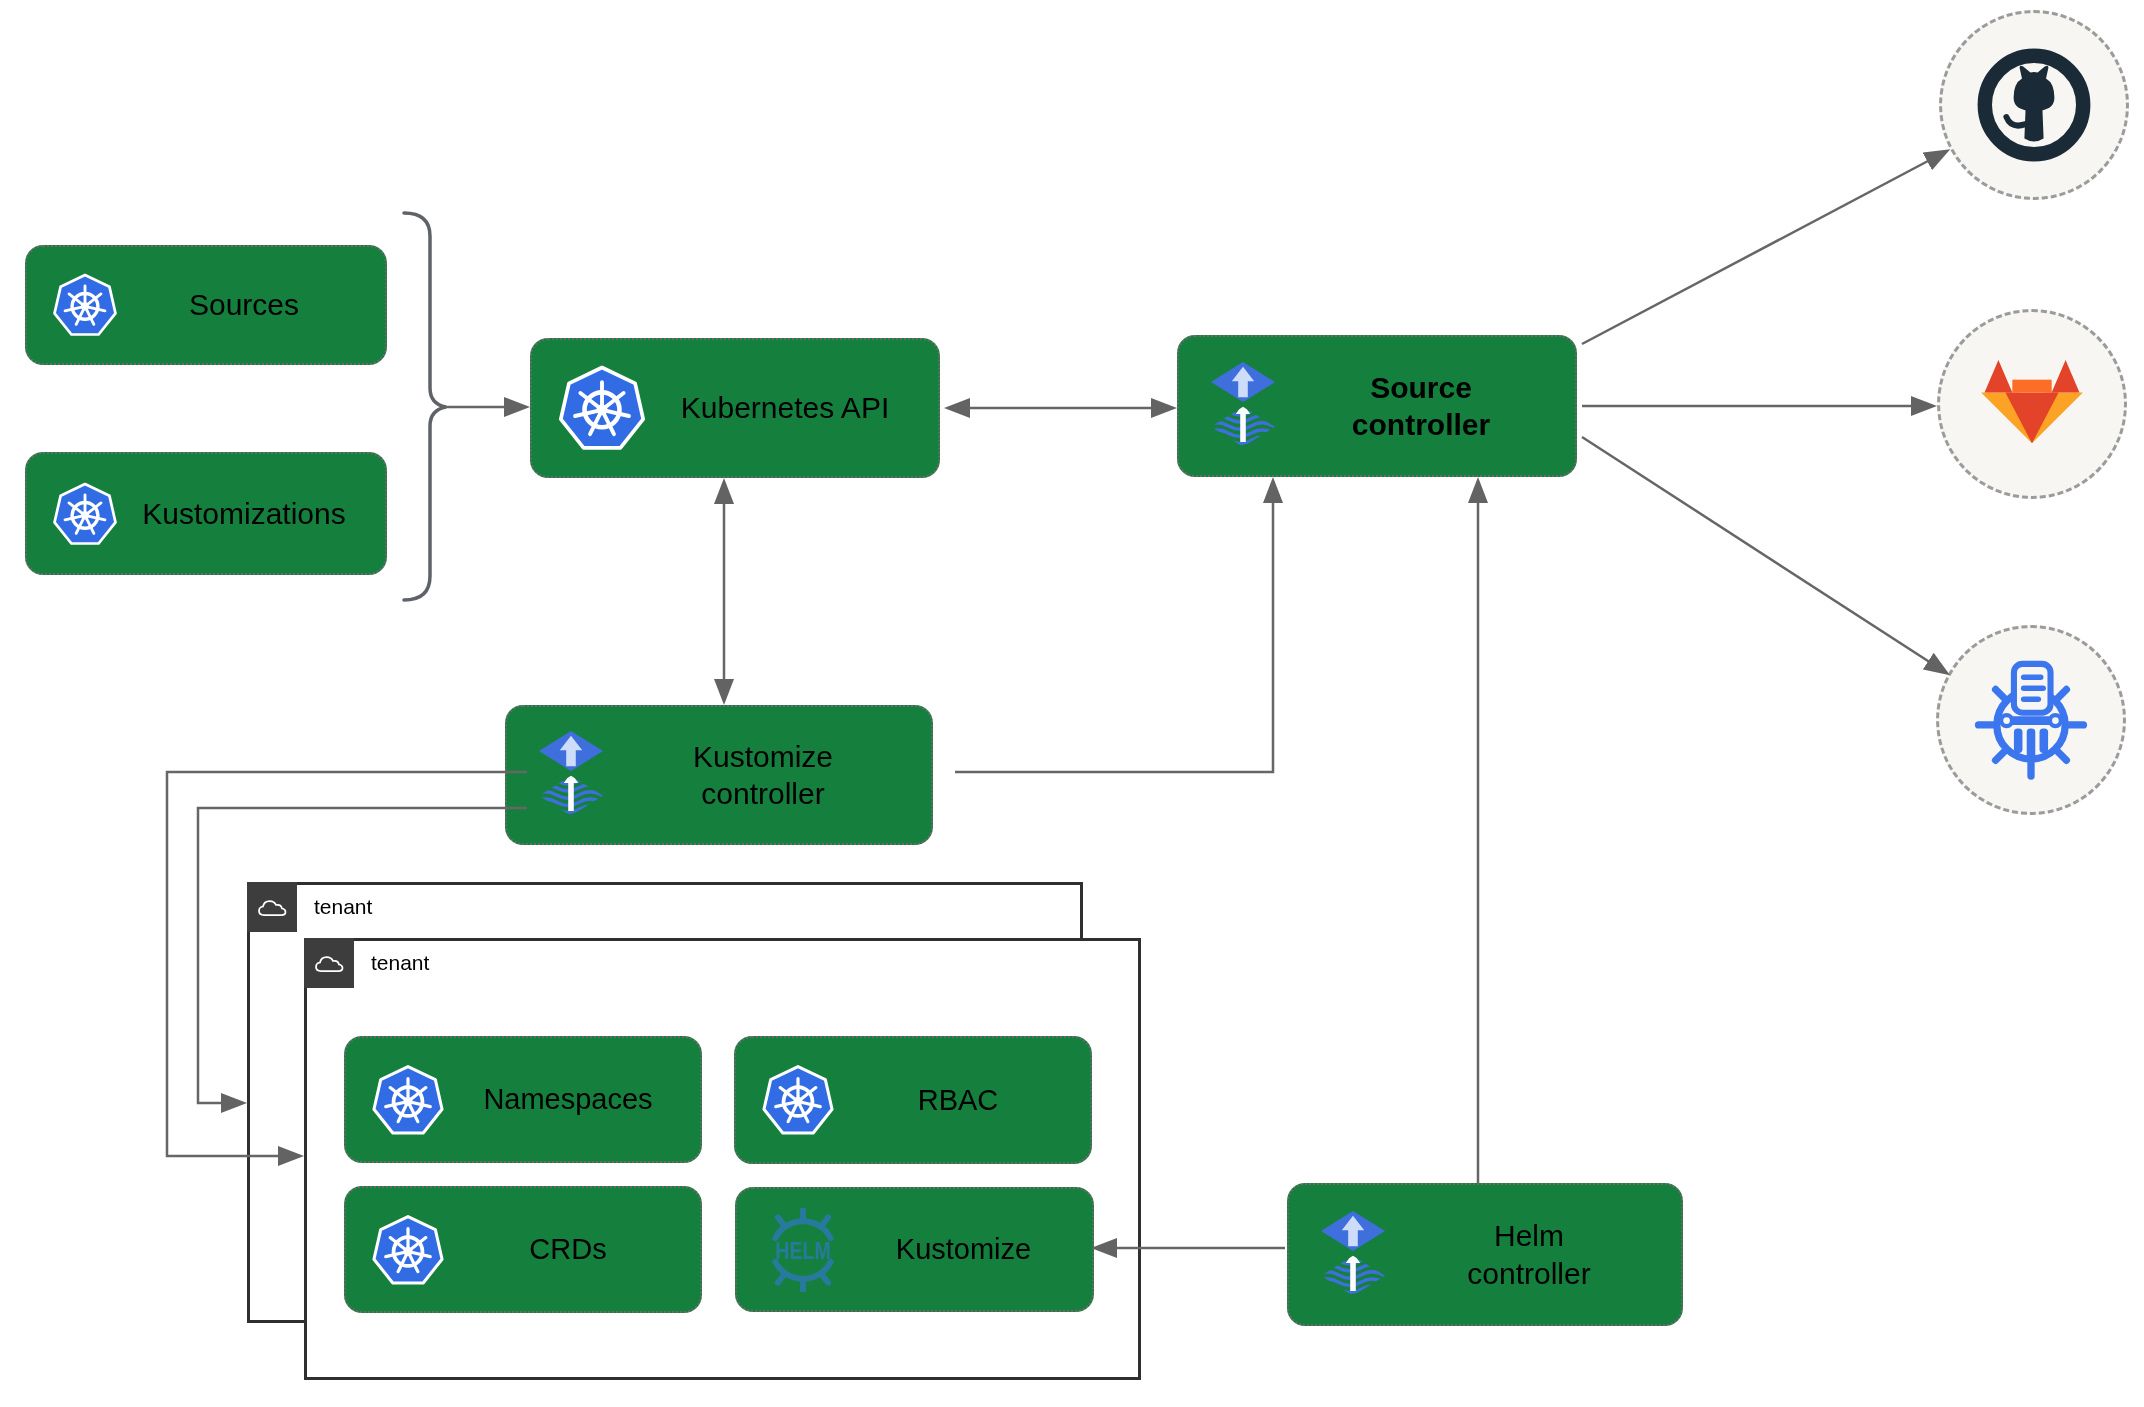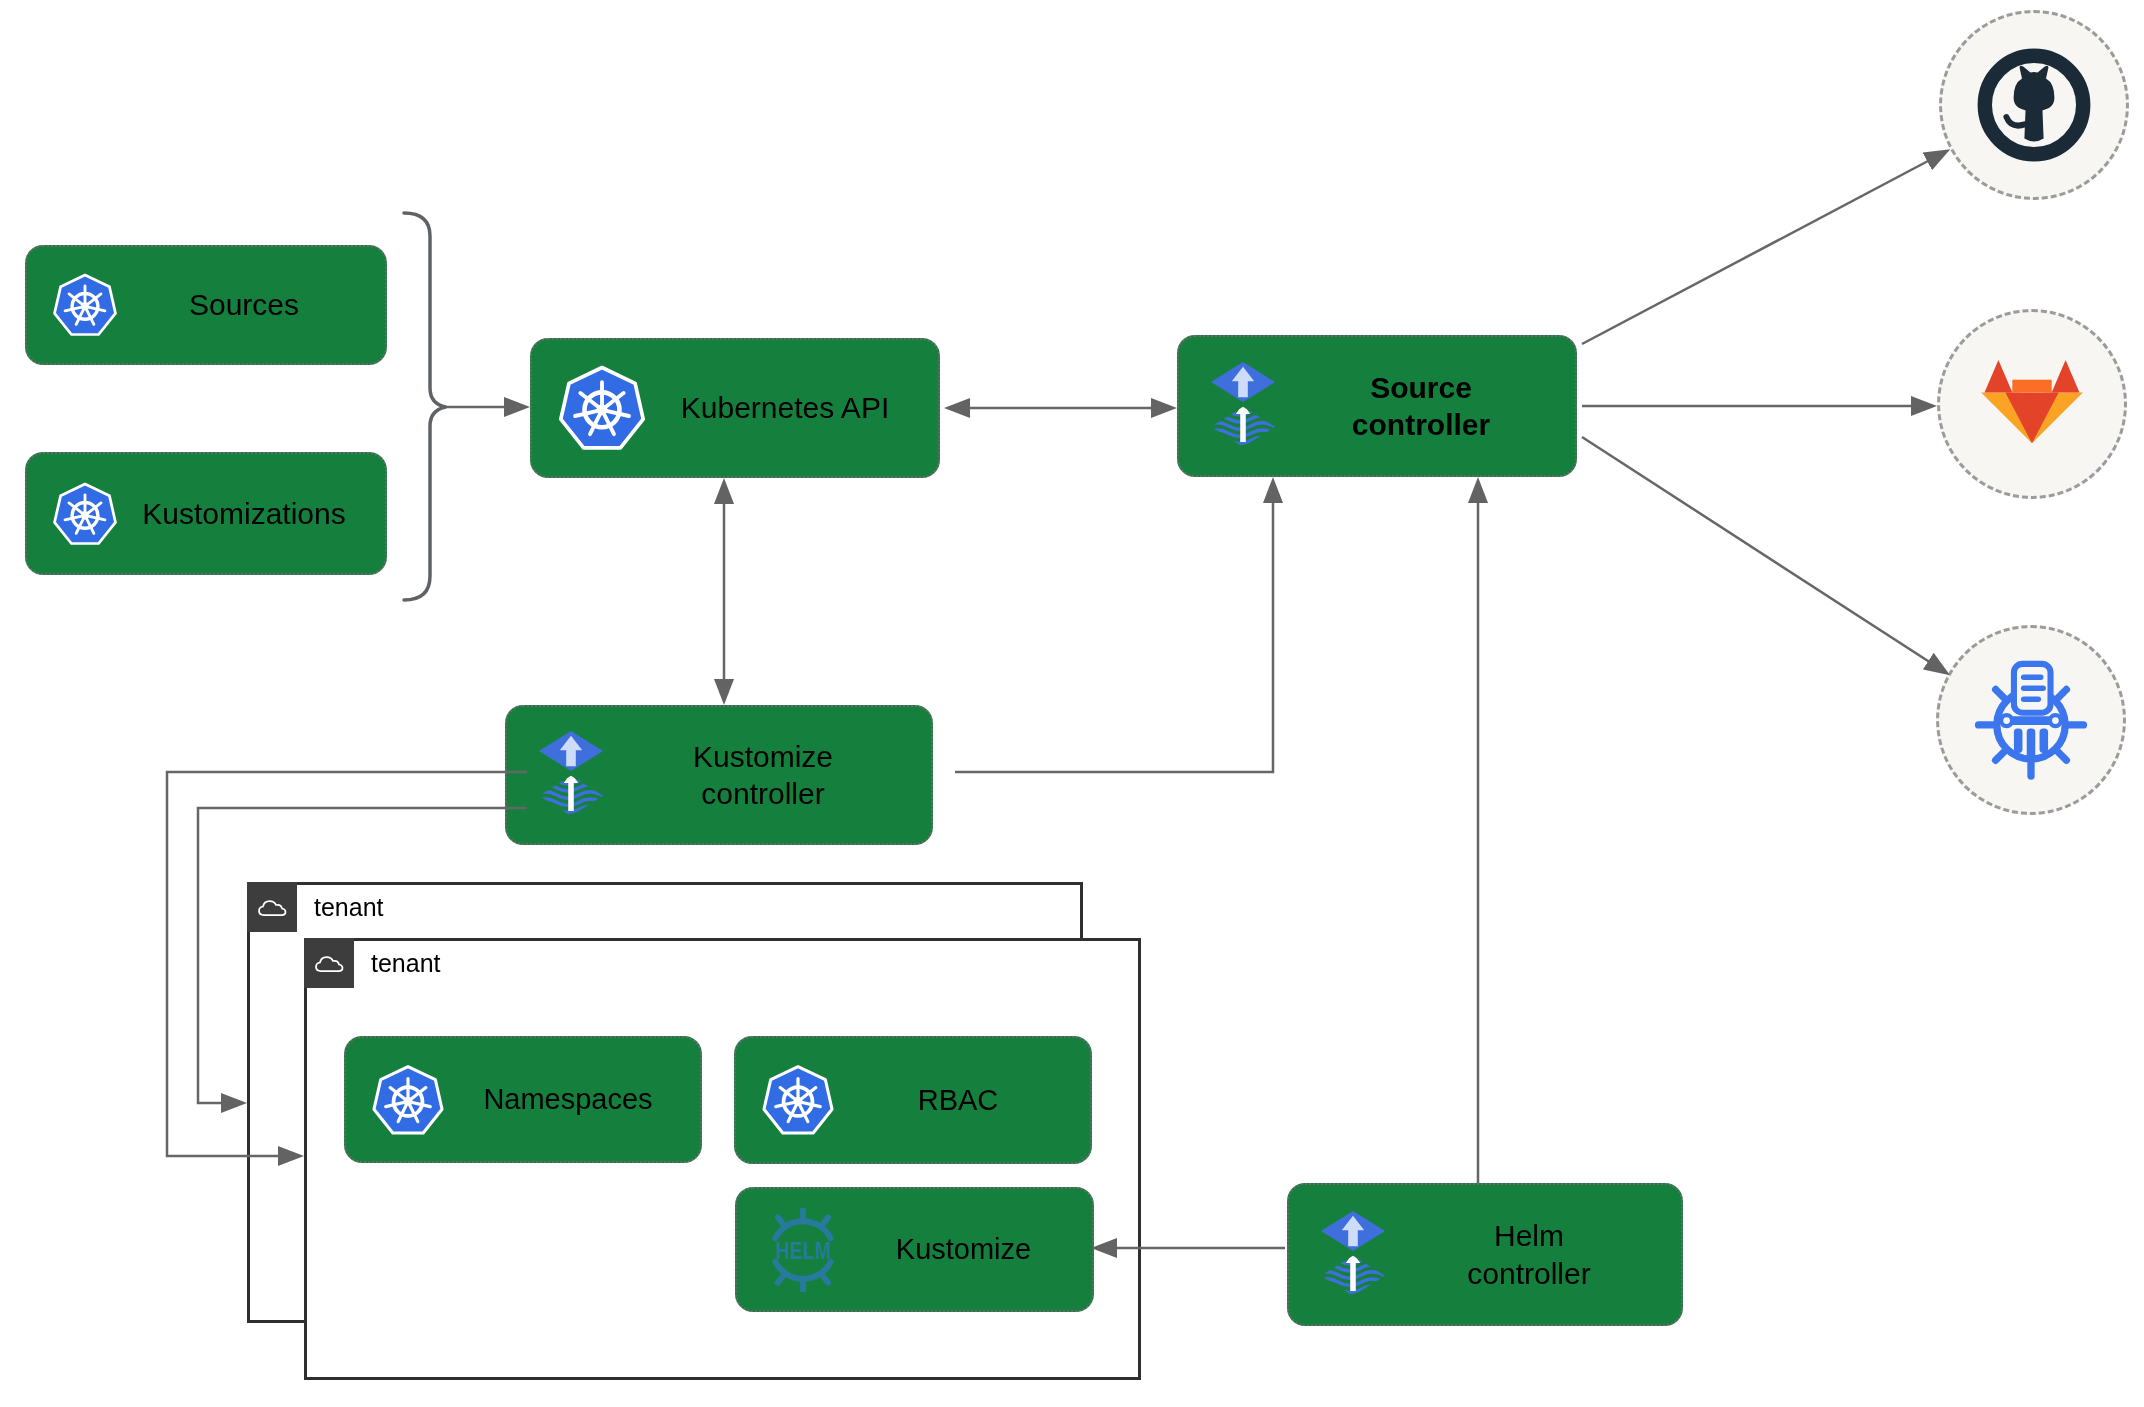--- a/index.html
+++ b/index.html
@@ -28,21 +28,21 @@
   #n-releases   {left:428px;top:246px;width:359px;height:125px;}
   .tenant .node .label{font-size:29px;}
 
   
   .tenant{position:absolute;background:#ffffff;border:3px solid #2f2f2f;box-sizing:border-box;}
   #tenant-back {left:247px;top:882px;width:836px;height:441px;z-index:1;}
   #tenant-front{left:304px;top:938px;width:837px;height:442px;z-index:2;}
   .tenant-tab{position:absolute;left:-3px;top:-3px;width:50px;height:50px;background:#3d3d3d;
               display:flex;align-items:center;justify-content:center;}
   .tenant-label{position:absolute;left:64px;top:-3px;height:50px;display:flex;align-items:center;
-                font-size:25px;color:#000;}
+                font-size:21px;color:#000;}
 
   
   .endpoint{position:absolute;width:190px;height:190px;border-radius:50%;
             border:3px dashed #9b9b9b;background:#f7f6f2;box-sizing:border-box;
             display:flex;align-items:center;justify-content:center;z-index:1;}
   #ep-github     {left:1939px;top:10px;}
   #ep-gitlab     {left:1937px;top:309px;}
   #ep-chartmuseum{left:1936px;top:625px;}
 
   
@@ -162,20 +162,26 @@
           <use href="#sym-k8s"></use>
         </svg>
       <div class="label">Namespaces</div>
     </div>
     <div class="node" id="n-rbac">
       <svg class="nicon" width="76" height="76">
           <use href="#sym-k8s"></use>
         </svg>
       <div class="label">RBAC</div>
     </div>
+    <div class="node" id="n-crds">
+      <svg class="nicon" width="76" height="76">
+          <use href="#sym-k8s"></use>
+        </svg>
+      <div class="label">CRDs</div>
+    </div>
     <div class="node" id="n-releases">
       <svg class="nicon" width="84" height="84" viewBox="0 0 100 100">
         <g stroke="#277a9e" stroke-width="7" fill="none" stroke-linecap="round">
           <path d="M17 36 A37 37 0 0 1 83 36"></path>
           <path d="M17 64 A37 37 0 0 0 83 64"></path>
           <line x1="50" y1="2" x2="50" y2="13"></line>
           <line x1="20" y1="11" x2="27" y2="20"></line>
           <line x1="80" y1="11" x2="73" y2="20"></line>
           <line x1="50" y1="98" x2="50" y2="87"></line>
           <line x1="20" y1="89" x2="27" y2="80"></line>

